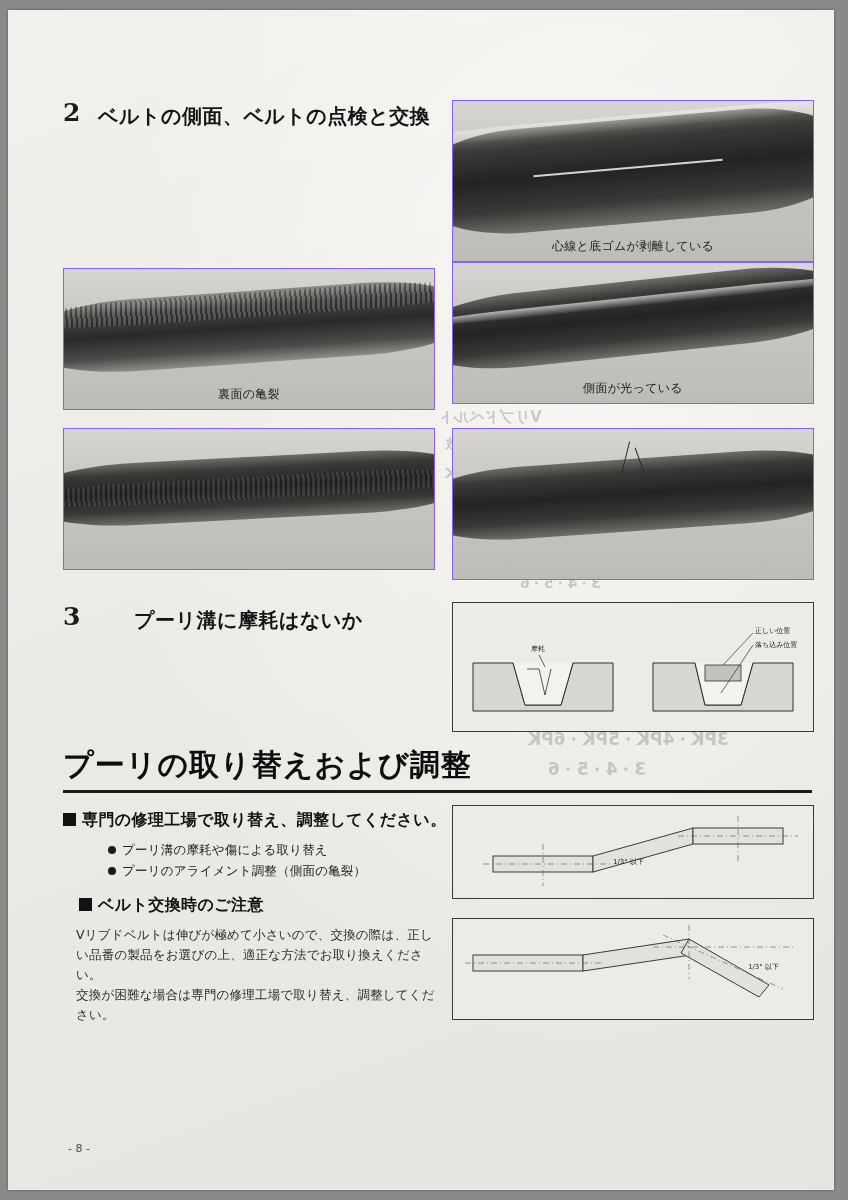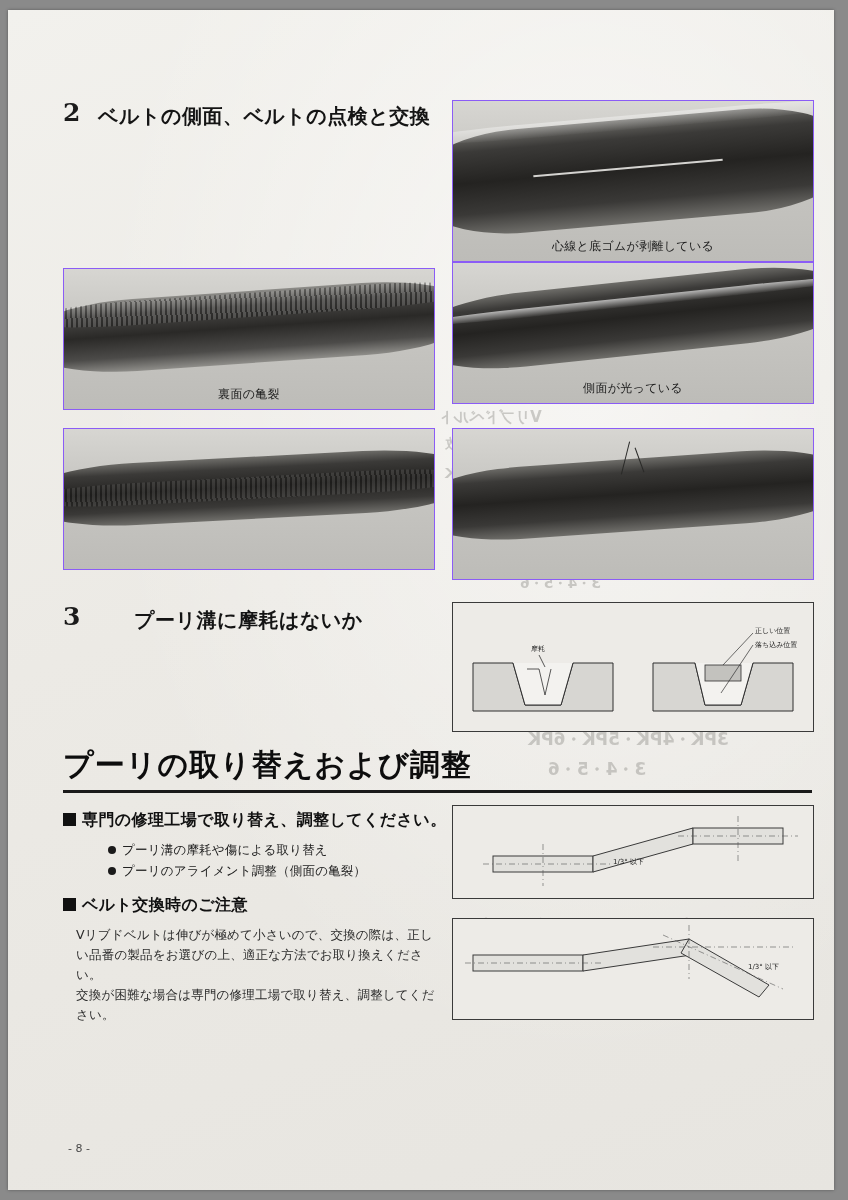--- a/index.html
+++ b/index.html
@@ -292,21 +292,21 @@
           <rect x="240" y="22" width="90" height="16"></rect>
         </g>
         <line x1="30" y1="58" x2="160" y2="58" stroke="#555" stroke-width="0.6" stroke-dasharray="6 3 1 3"></line>
         <line x1="225" y1="30" x2="345" y2="30" stroke="#555" stroke-width="0.6" stroke-dasharray="6 3 1 3"></line>
         <line x1="285" y1="10" x2="285" y2="56" stroke="#555" stroke-width="0.6" stroke-dasharray="6 3 1 3"></line>
         <line x1="90" y1="38" x2="90" y2="80" stroke="#555" stroke-width="0.6" stroke-dasharray="6 3 1 3"></line>
         <text x="160" y="58" font-size="7" fill="#1c1c1c" font-family="DejaVu Sans, sans-serif">1/3° 以下</text>
       </svg>
     </div>
 
-    <div class="sub-head" style="left:55px; top:885px;text-align:right;">
+    <div class="sub-head" style="left:71px; top:885px;text-align:right;">
       <span class="sq"></span><span>ベルト交換時のご注意</span>
     </div>
     <div class="body-text" style="left:68px; top:915px; width:360px; white-space:pre-line;">Vリブドベルトは伸びが極めて小さいので、交換の際は、正しい品番の製品をお選びの上、適正な方法でお取り換えください。
 交換が困難な場合は専門の修理工場で取り替え、調整してください。</div>
 
     <div class="diagram" style="left:444px; top:908px; width:360px; height:100px;">
       <svg width="360" height="100" viewBox="0 0 360 100">
         <rect x="0" y="0" width="360" height="100" fill="#edebe7"></rect>
         <g stroke="#3a3a3a" stroke-width="1" fill="#e2e1dd">
           <rect x="20" y="36" width="110" height="16"></rect>

